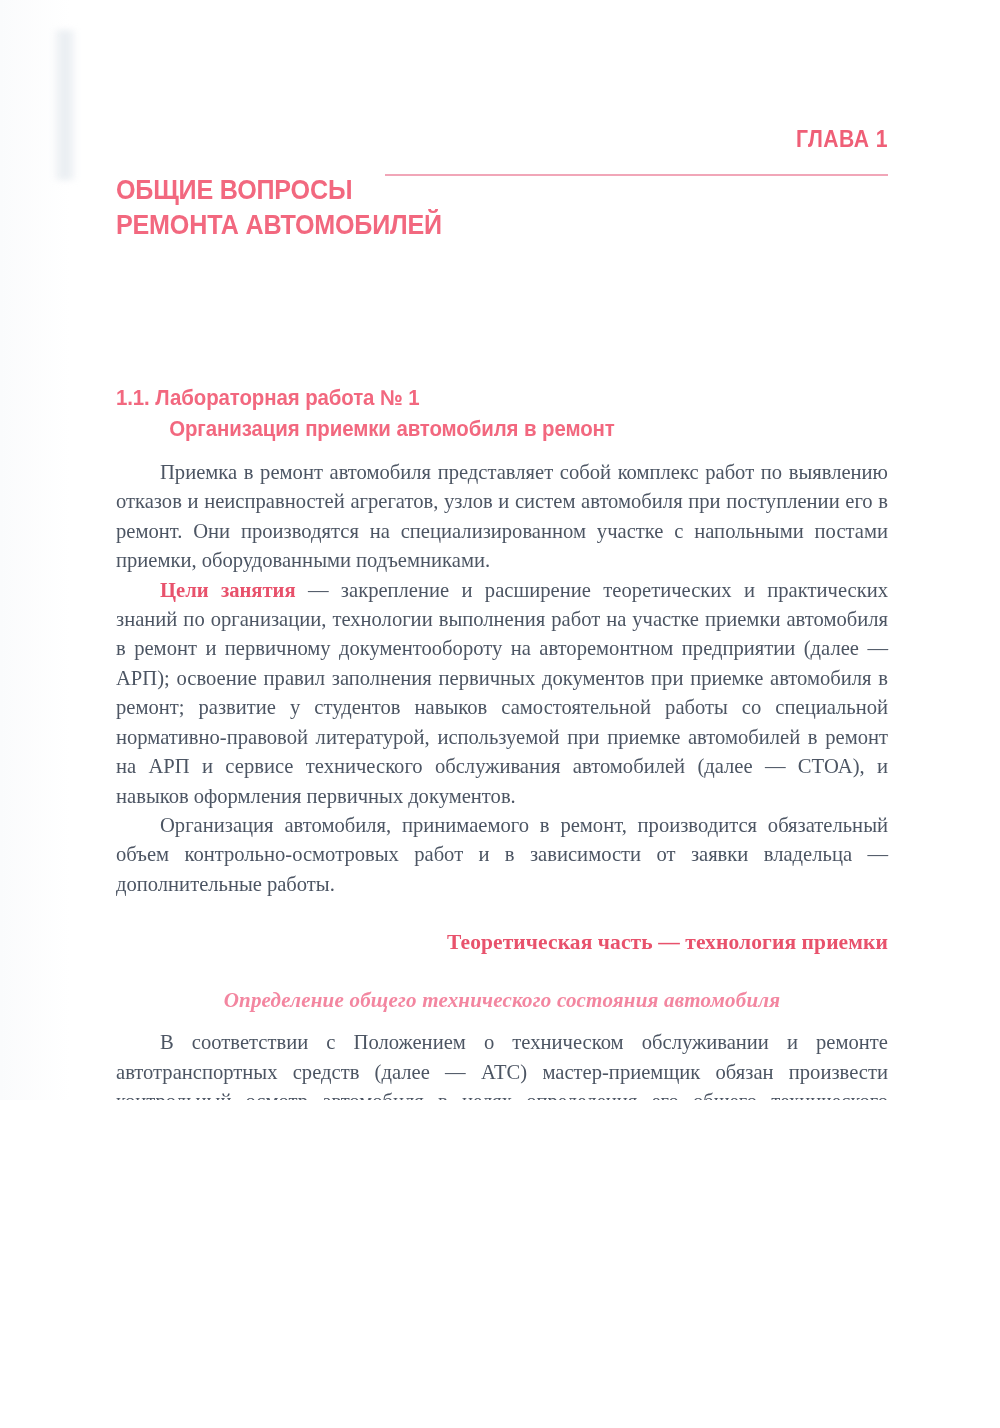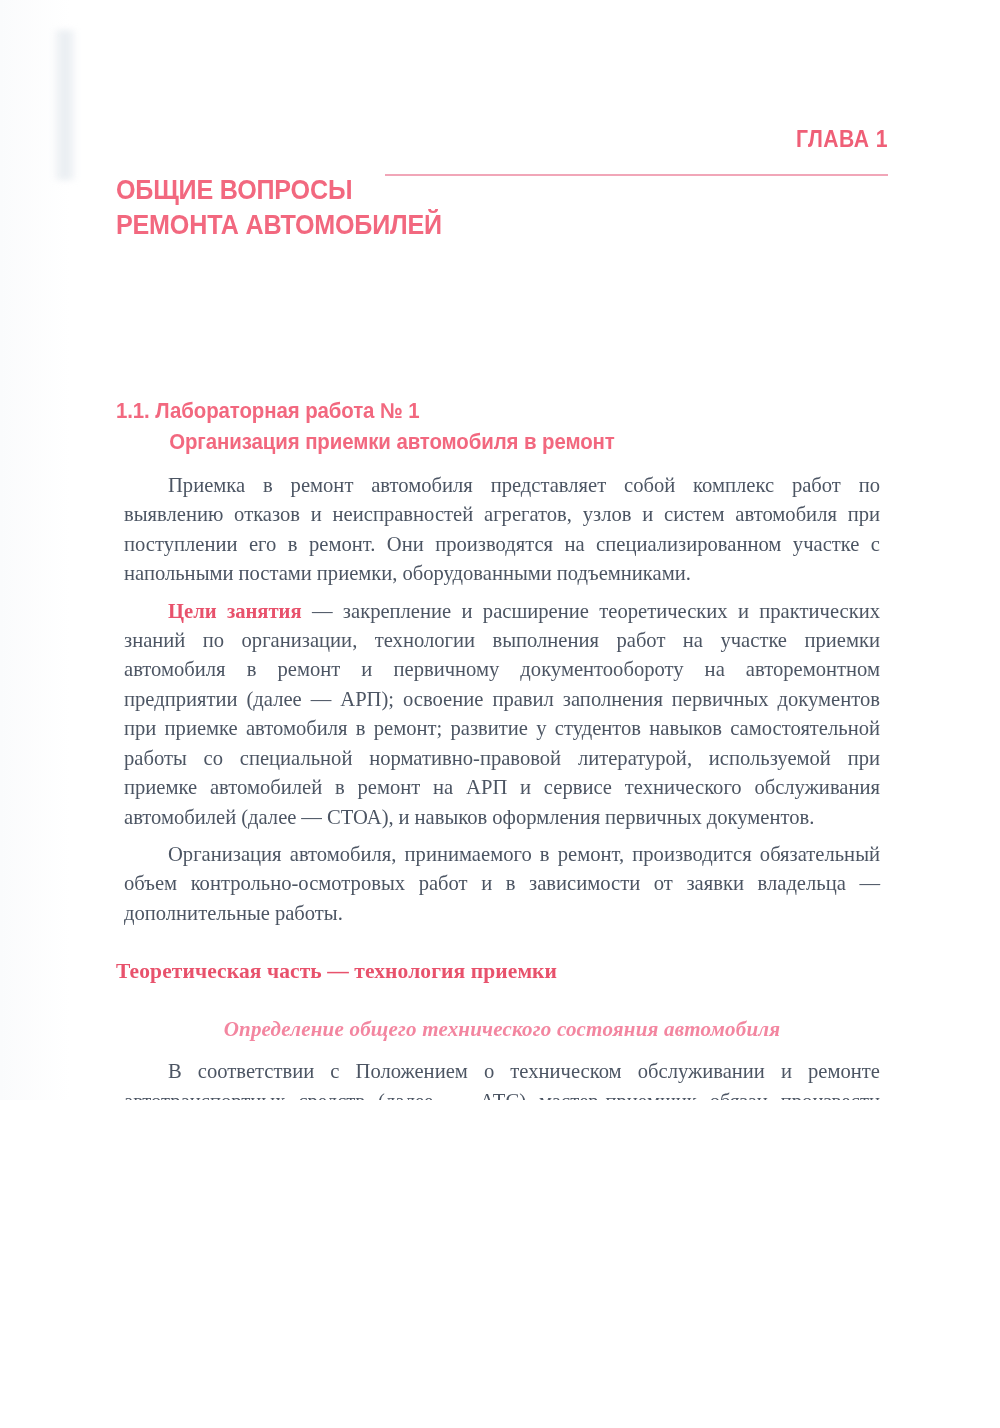--- a/index.html
+++ b/index.html
@@ -86,61 +86,61 @@
     color: #f2687f;
     transform: scaleX(0.93);
     transform-origin: left center;
     white-space: pre-line;
   }
 
   
   .content {
     position: absolute;
     left: 116px;
-    top: 396px;
+    top: 383px;
     width: 772px;
   }
 
   .lab-heading {
     font-family: "Liberation Sans", "DejaVu Sans", sans-serif;
     font-weight: bold;
     font-size: 21.5px;
     line-height: 1.42;
     color: #f2687f;
     letter-spacing: -0.1px;
     margin: 0 0 14px 0;
     transform: scaleX(0.95);
     transform-origin: left center;
   }
   .lab-heading .sub {
     display: block;
     padding-left: 56px;
   }
 
   p.body {
-    margin: 8px;
+    margin: 0;
     font-size: 20.6px;
     line-height: 29.4px;
     color: #4c5563;
     text-align: justify;
     text-indent: 44px;
     text-justify: inter-word;
     word-spacing: -0.2px;
   }
 
   p.body + p.body { margin-top: 0; }
 
   .lead-red {
     color: #e8526c;
     font-weight: bold;
   }
 
   .center-head {
     margin: 30px 0 0 0;
-    text-align: left;
+    text-align: right;
     font-size: 21.5px;
     font-weight: bold;
     color: #e8526c;
     line-height: 1.3;
     letter-spacing: 0.1px;
   }
 
   .center-subhead {
     margin: 30px 0 14px 0;
     text-align: center;

